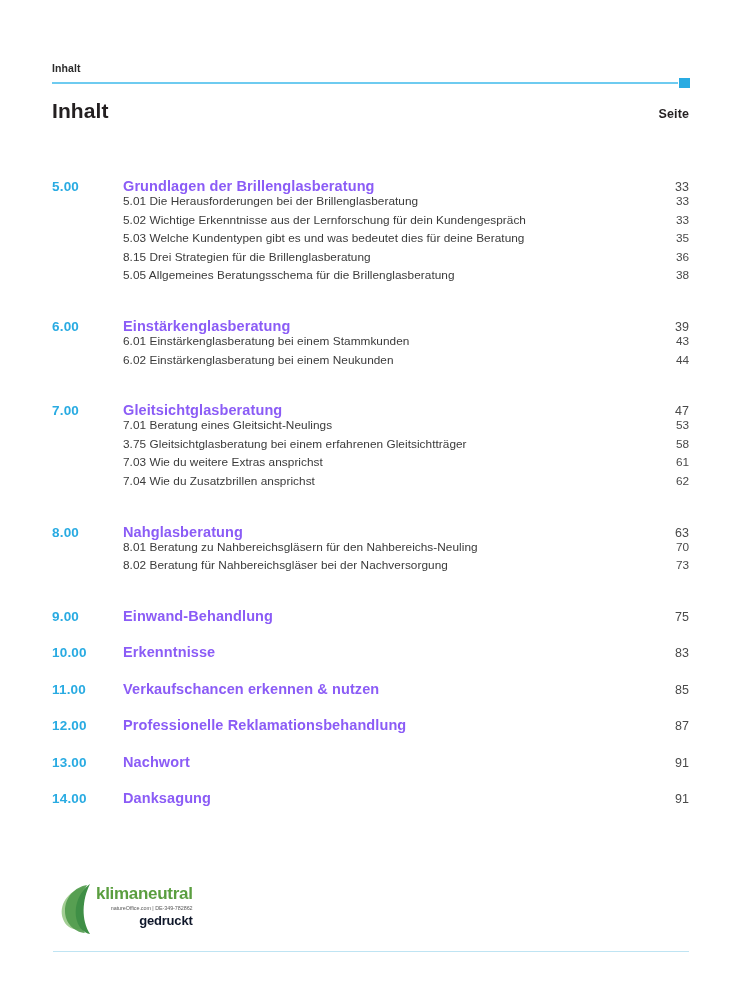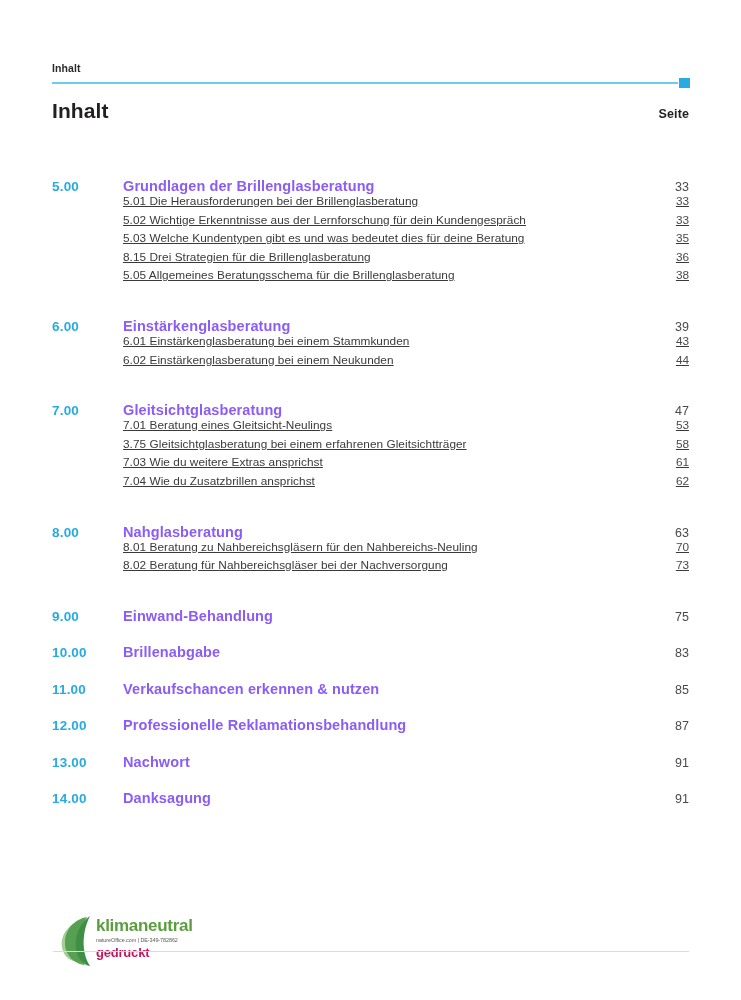--- a/index.html
+++ b/index.html
@@ -113,21 +113,20 @@
     flex: 0 0 34px;
     text-align: right;
     font-size: 12.5px;
     font-weight: normal;
     color: #4a4a4a;
   }
   .toc-sub {
     display: flex;
     align-items: baseline;
     height: 18.6px;
-    text-decoration: underline;
   }
   .toc-sub .sub-pad {
     width: 71px;
     flex: 0 0 71px;
   }
   .toc-sub .sub-title {
     flex: 1 1 auto;
     font-size: 11.8px;
     color: #3a3a3a;
     letter-spacing: 0.05px;
@@ -138,23 +137,24 @@
     font-size: 11.8px;
     color: #4a4a4a;
   }
   .group-gap-sub { height: 23px; }
   .group-gap-plain { height: 12.5px; }
 
   
   .logo {
     position: absolute;
     left: 54px;
-    top: 912px;
+    top: 880px;
     width: 190px;
     height: 58px;
+    text-align: right;
   }
   .logo svg { display: block; }
   .logo-text-block {
     position: absolute;
     left: 42px;
     top: 5px;
   }
   .logo-klima {
     font-size: 17px;
     font-weight: bold;
@@ -165,21 +165,21 @@
   .logo-sub {
     font-size: 5.4px;
     color: #5a5a5a;
     letter-spacing: -0.05px;
     line-height: 8px;
     margin-top: 1px;
   }
   .logo-gedruckt {
     font-size: 13px;
     font-weight: bold;
-    color: #be185d;
+    color: #0f172a;
     letter-spacing: -0.2px;
     line-height: 15px;
     margin-top: 1px;
   }
 
   
   .footer-rule {
     position: absolute;
     left: 53px;
     top: 951px;
@@ -308,21 +308,21 @@
         <div class="toc-chapter">
           <span class="ch-num">9.00</span>
           <span class="ch-title">Einwand-Behandlung</span>
           <span class="ch-page">75</span>
         </div>
       </div>
       <div class="group-gap-plain"></div>
       <div class="toc-group">
         <div class="toc-chapter">
           <span class="ch-num">10.00</span>
-          <span class="ch-title">Brillenabgabe</span>
+          <span class="ch-title">Erkenntnisse</span>
           <span class="ch-page">83</span>
         </div>
       </div>
       <div class="group-gap-plain"></div>
       <div class="toc-group">
         <div class="toc-chapter">
           <span class="ch-num">11.00</span>
           <span class="ch-title">Verkaufschancen erkennen &amp; nutzen</span>
           <span class="ch-page">85</span>
         </div>

